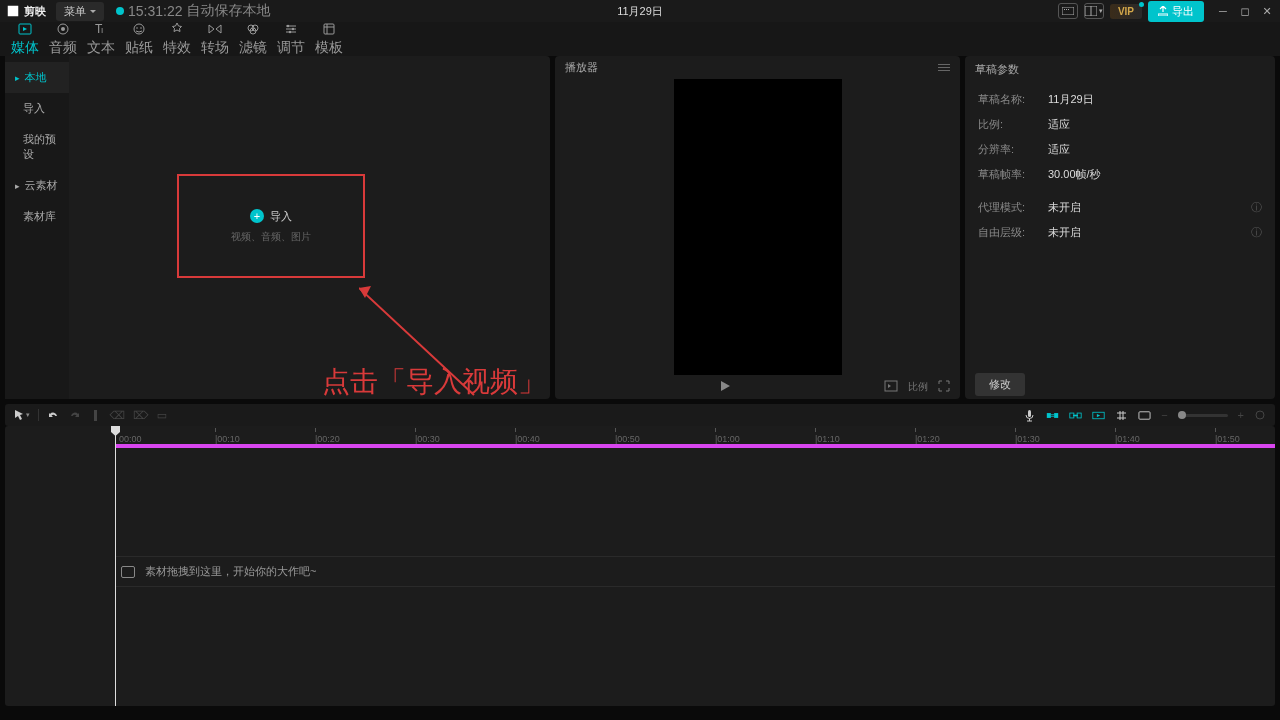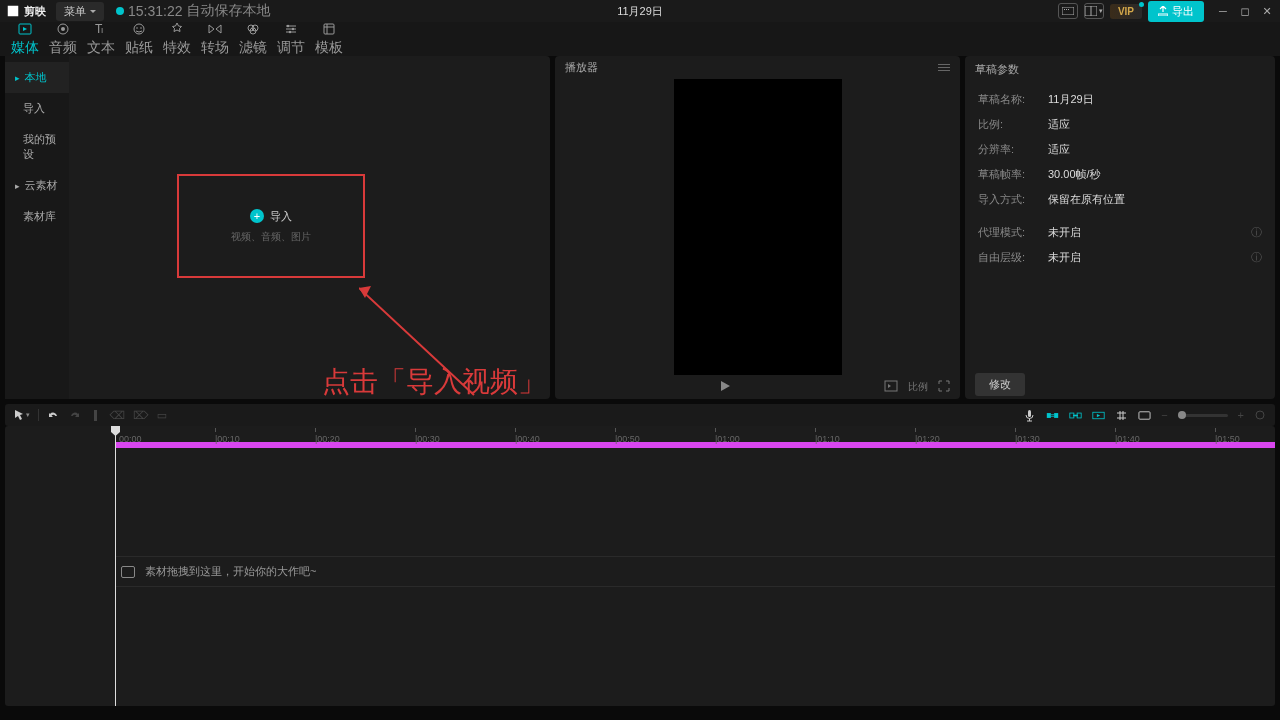--- a/index.html
+++ b/index.html
@@ -64,21 +64,21 @@
 
 .tl-toolbar { height:22px; background:#1a1a1a; margin:5px 5px 0; border-radius:3px; display:flex; align-items:center; padding:0 8px; gap:10px; }
 .tl-toolbar .left { display:flex; gap:8px; align-items:center; }
 .tl-toolbar .right { margin-left:auto; display:flex; gap:10px; align-items:center; }
 .tl-ic { color:#888; cursor:pointer; display:flex; align-items:center; }
 .tl-ic.dis { color:#444; cursor:default; }
 .tl-ic.accent { color:#00c4cc; }
 .tl-ic svg { width:13px; height:13px; }
 
 .timeline { margin:0 5px 5px; background:#1c1c1c; height:280px; border-radius:3px; position:relative; }
-.ruler { height:22px; border-bottom:6px solid #d946ef; position:relative; margin-left:110px;text-decoration:underline; }
+.ruler { height:22px; border-bottom:4px solid #d946ef; position:relative; margin-left:110px;text-decoration:underline; }
 .ruler-tick { position:absolute; top:8px; color:#666; font-size:9px; }
 .ruler-tick::before { content:""; position:absolute; left:0; top:-6px; width:1px; height:4px; background:#555; }
 .playhead { position:absolute; left:110px; top:0; width:1px; height:100%; background:#ddd; z-index:5; }
 .playhead::before { content:""; position:absolute; top:0; left:-4px; width:9px; height:10px; background:#ddd; clip-path:polygon(0 0,100% 0,100% 60%,50% 100%,0 60%); }
 .track-area { position:absolute; left:116px; top:138px; display:flex; align-items:center; gap:10px; color:#999; font-size:11px; }
 .track-ic { width:14px; height:12px; border:1px solid #888; border-radius:2px; }
 .divider-line { position:absolute; left:110px; right:0; height:1px; background:#2a2a2a; }
 </style>
 </head>
 <body>
@@ -266,24 +266,20 @@
           <div class="prop-label">比例:</div>
           <div class="prop-val">适应</div>
         </div>
       <div class="prop-row">
           <div class="prop-label">分辨率:</div>
           <div class="prop-val">适应</div>
         </div>
       <div class="prop-row">
           <div class="prop-label">草稿帧率:</div>
           <div class="prop-val">30.00帧/秒</div>
-        </div>
-      <div class="prop-row">
-          <div class="prop-label">导入方式:</div>
-          <div class="prop-val">保留在原有位置</div>
         </div>
       <div class="prop-row gap">
           <div class="prop-label">代理模式:</div>
           <div class="prop-val">未开启</div>
           <div class="info-ic">ⓘ</div>
         </div>
       <div class="prop-row">
           <div class="prop-label">自由层级:</div>
           <div class="prop-val">未开启</div>
           <div class="info-ic">ⓘ</div>

